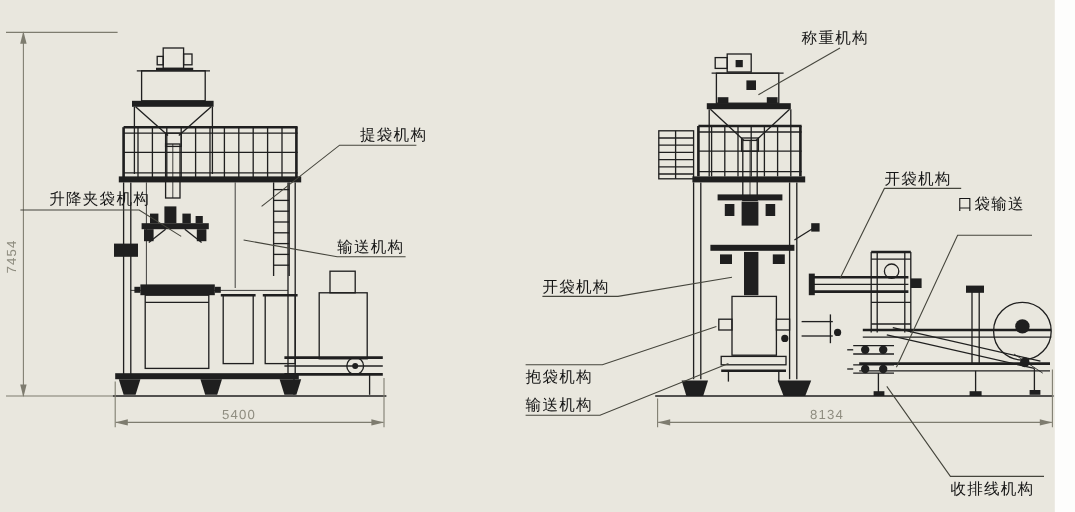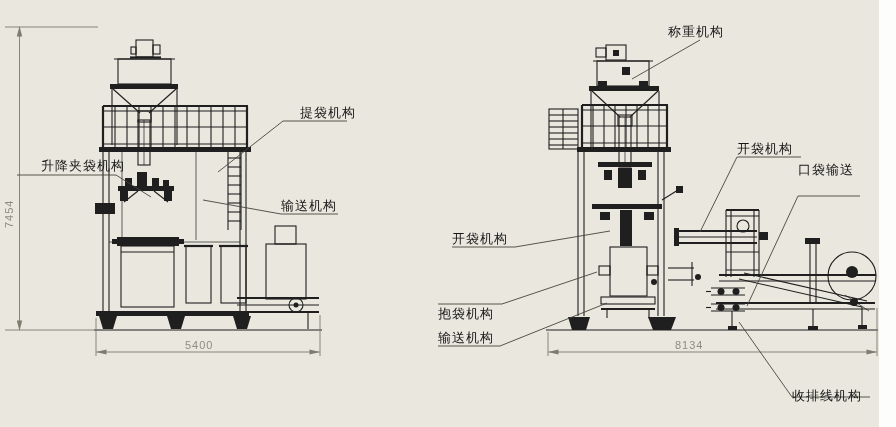--- a/index.html
+++ b/index.html
@@ -315,16 +315,16 @@
 
   <div class="lbl" style="left:17px;top:159px;margin-left:24px;">升降夹袋机构</div>
   <div class="lbl" style="left:300px;top:106px;">提袋机构</div>
   <div class="lbl" style="left:281px;top:199px;">输送机构</div>
   <div class="lbl" style="left:668px;top:25px;">称重机构</div>
   <div class="lbl" style="left:737px;top:142px;font-family:Liberation Serif, serif;">开袋机构</div>
   <div class="lbl" style="left:798px;top:163px;">口袋输送</div>
   <div class="lbl" style="left:452px;top:232px;">开袋机构</div>
   <div class="lbl" style="left:438px;top:289px;margin-top:18px;">抱袋机构</div>
   <div class="lbl" style="left:438px;top:331px;">输送机构</div>
-  <div class="lbl" style="left:792px;top:389px;">收排线机构</div>
+  <div class="lbl" style="left:792px;top:401px;">收排线机构</div>
 
   <div id="right-strip"></div>
 </div>
 
 </body></html>

